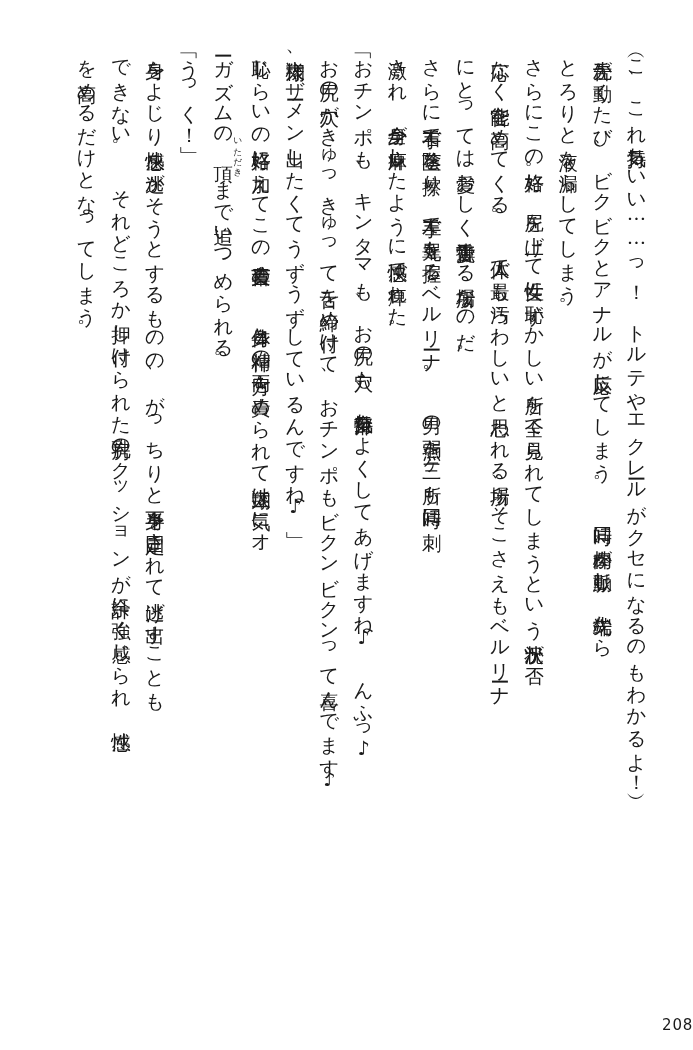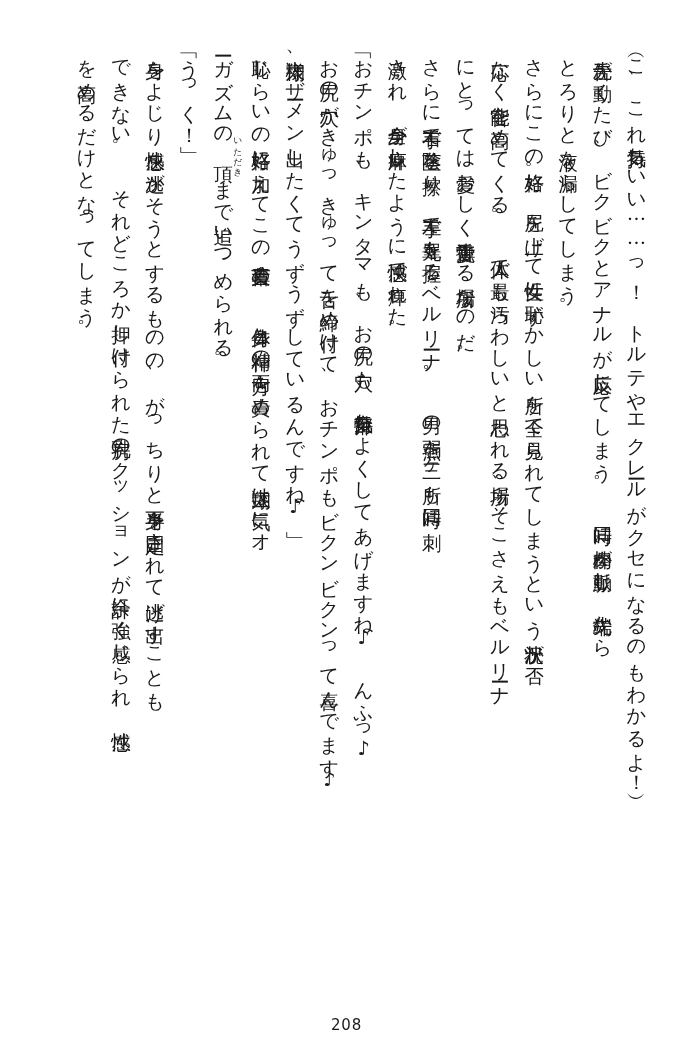--- a/index.html
+++ b/index.html
@@ -49,21 +49,21 @@
   }
   rt {
     font-size: 0.45em;
     letter-spacing: 0;
   }
   #page-number {
     position: absolute;
     bottom: 16px;
     left: 0;
     width: 693px;
-    text-align: center;
+    text-align: right;
     font-size: 15px;
     font-family: "DejaVu Sans", "Liberation Sans", sans-serif;
     color: #1a1a1a;
     letter-spacing: 0.05em;
   }
 </style>
 </head>
 <body>
 
 <div id="page">

